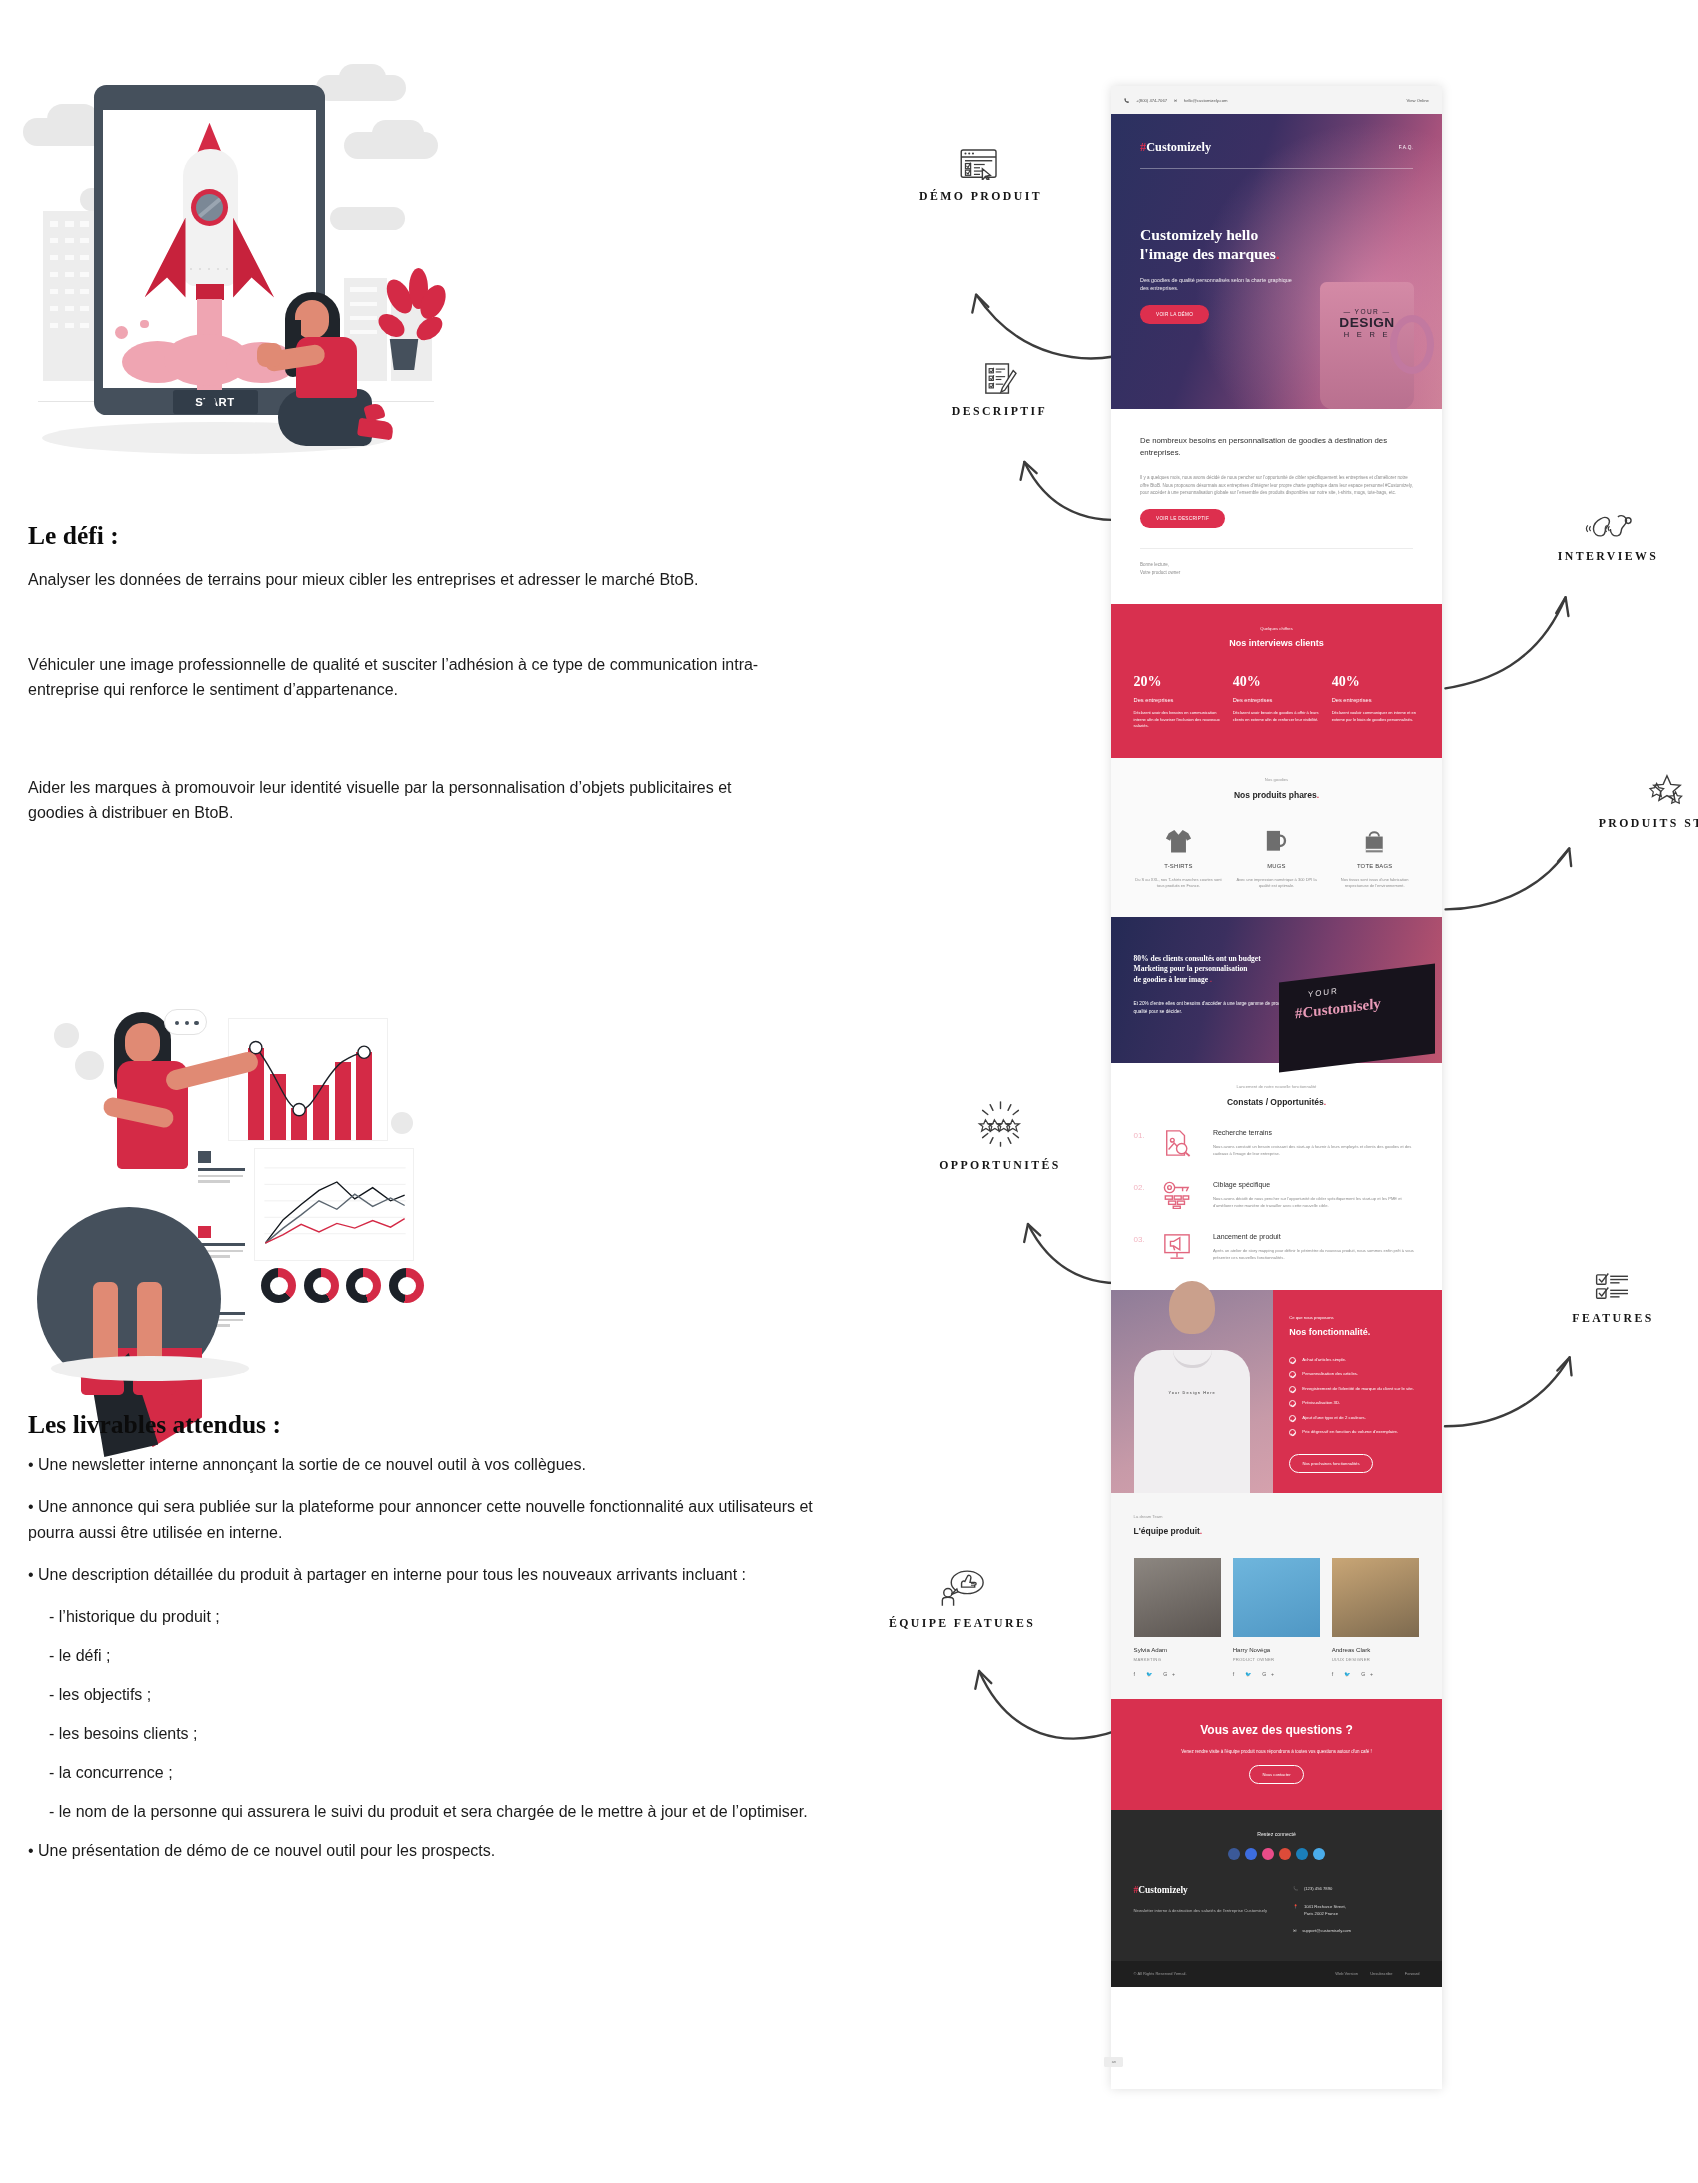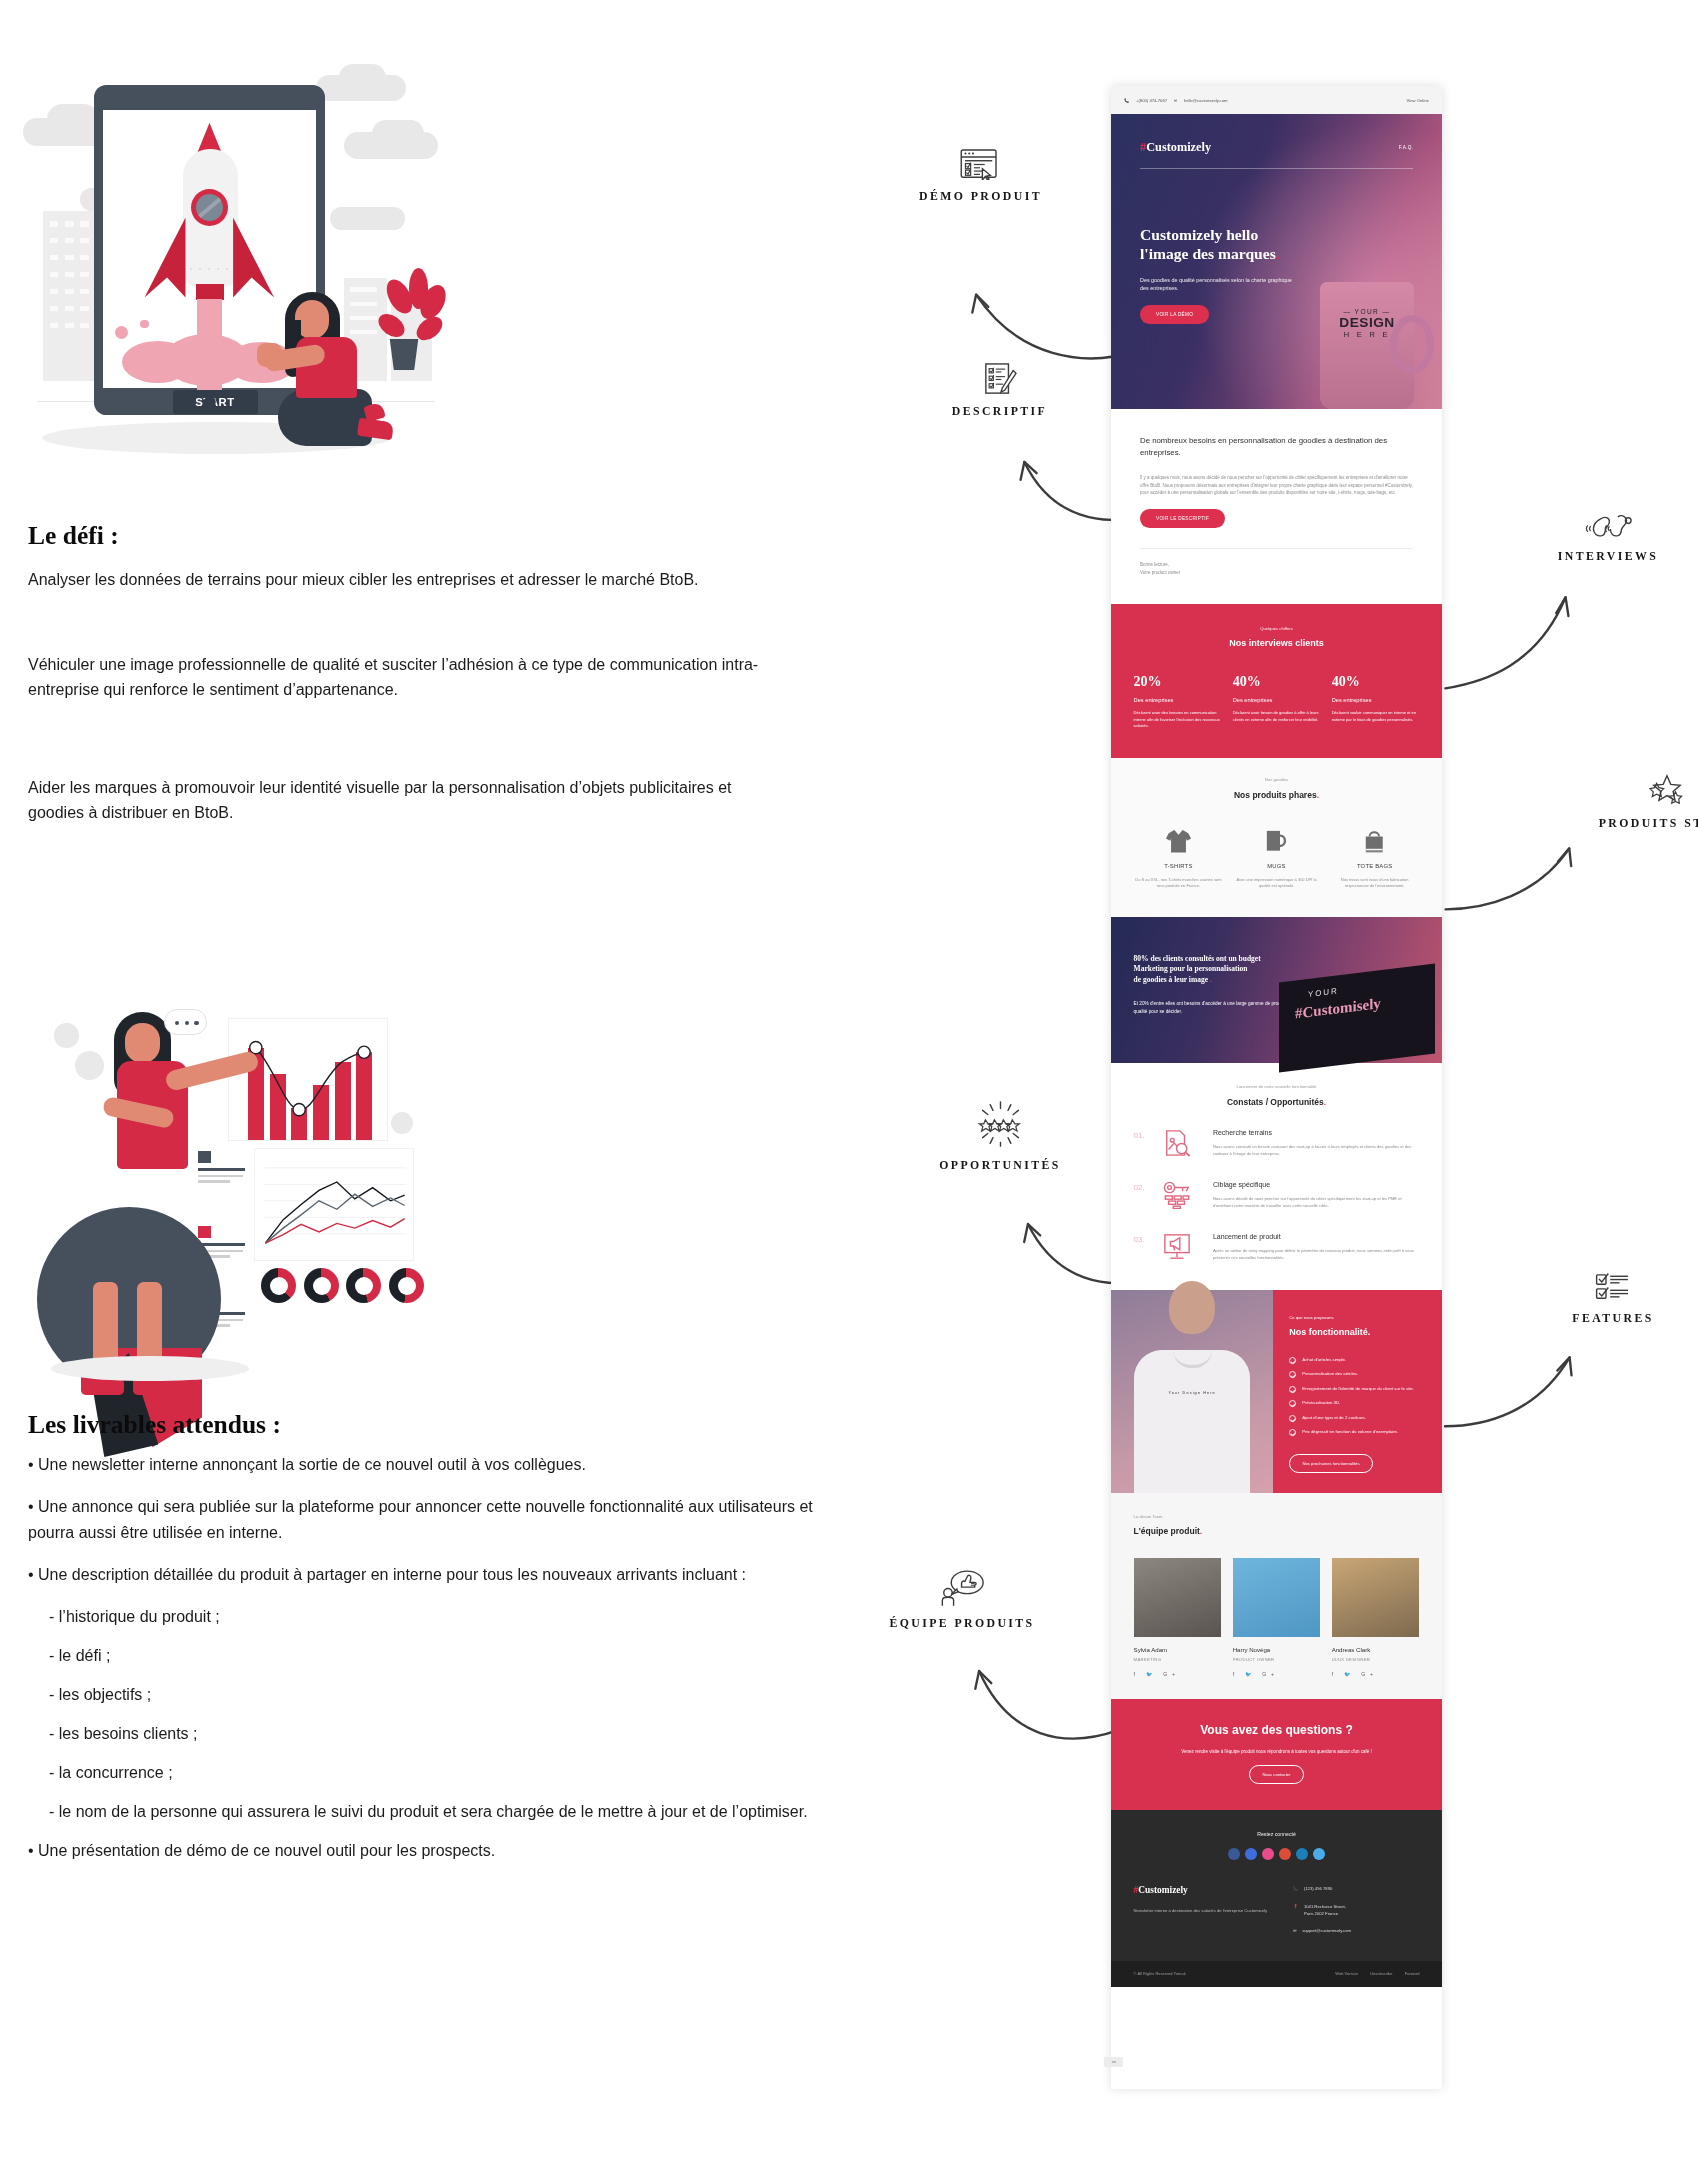--- a/index.html
+++ b/index.html
@@ -587,21 +587,21 @@
 <div class="anno" style="left:863px; top:1570px; width:198px;">
   <svg class="ic" width="45" height="37" viewBox="0 0 96 78">
     <ellipse cx="58" cy="26" rx="34" ry="24" fill="none" stroke="#3c3c3c" stroke-width="3"></ellipse>
     <path d="M36 40 L24 52 L38 46 Z" fill="#fff" stroke="#3c3c3c" stroke-width="3"></path>
     <path d="M46 36 L46 28 C46 24, 50 22, 53 24 L58 14 C60 9, 66 10, 66 16 L64 26 L74 26 C78 26, 78 32, 74 32 L74 36 L46 36 Z" fill="none" stroke="#3c3c3c" stroke-width="3"></path>
     <line x1="66" y1="28" x2="74" y2="28" stroke="#3c3c3c" stroke-width="2.2"></line>
     <line x1="66" y1="32" x2="74" y2="32" stroke="#3c3c3c" stroke-width="2.2"></line>
     <circle cx="17" cy="48" r="9" fill="none" stroke="#3c3c3c" stroke-width="3"></circle>
     <path d="M5 76 L5 64 C5 58, 10 58, 17 58 C24 58, 29 58, 29 64 L29 76" fill="none" stroke="#3c3c3c" stroke-width="3"></path>
   </svg>
-  <div class="lbl">ÉQUIPE PRODUITS</div>
+  <div class="lbl">ÉQUIPE FEATURES</div>
 </div>
 <svg class="arrow" style="left:948px;top:1655px;width:174px;height:94px;" viewBox="0 0 370 200">
   <path d="M362 160 C250 200, 130 178, 66 34" fill="none" stroke="#3c3c3c" stroke-width="5" stroke-linecap="round"></path>
   <path d="M66 34 L92 60 M66 34 L58 72" fill="none" stroke="#3c3c3c" stroke-width="5" stroke-linecap="round"></path>
 </svg>
 
 <div class="mockup">
 
   <div class="mk-top">
     <span>📞</span>

